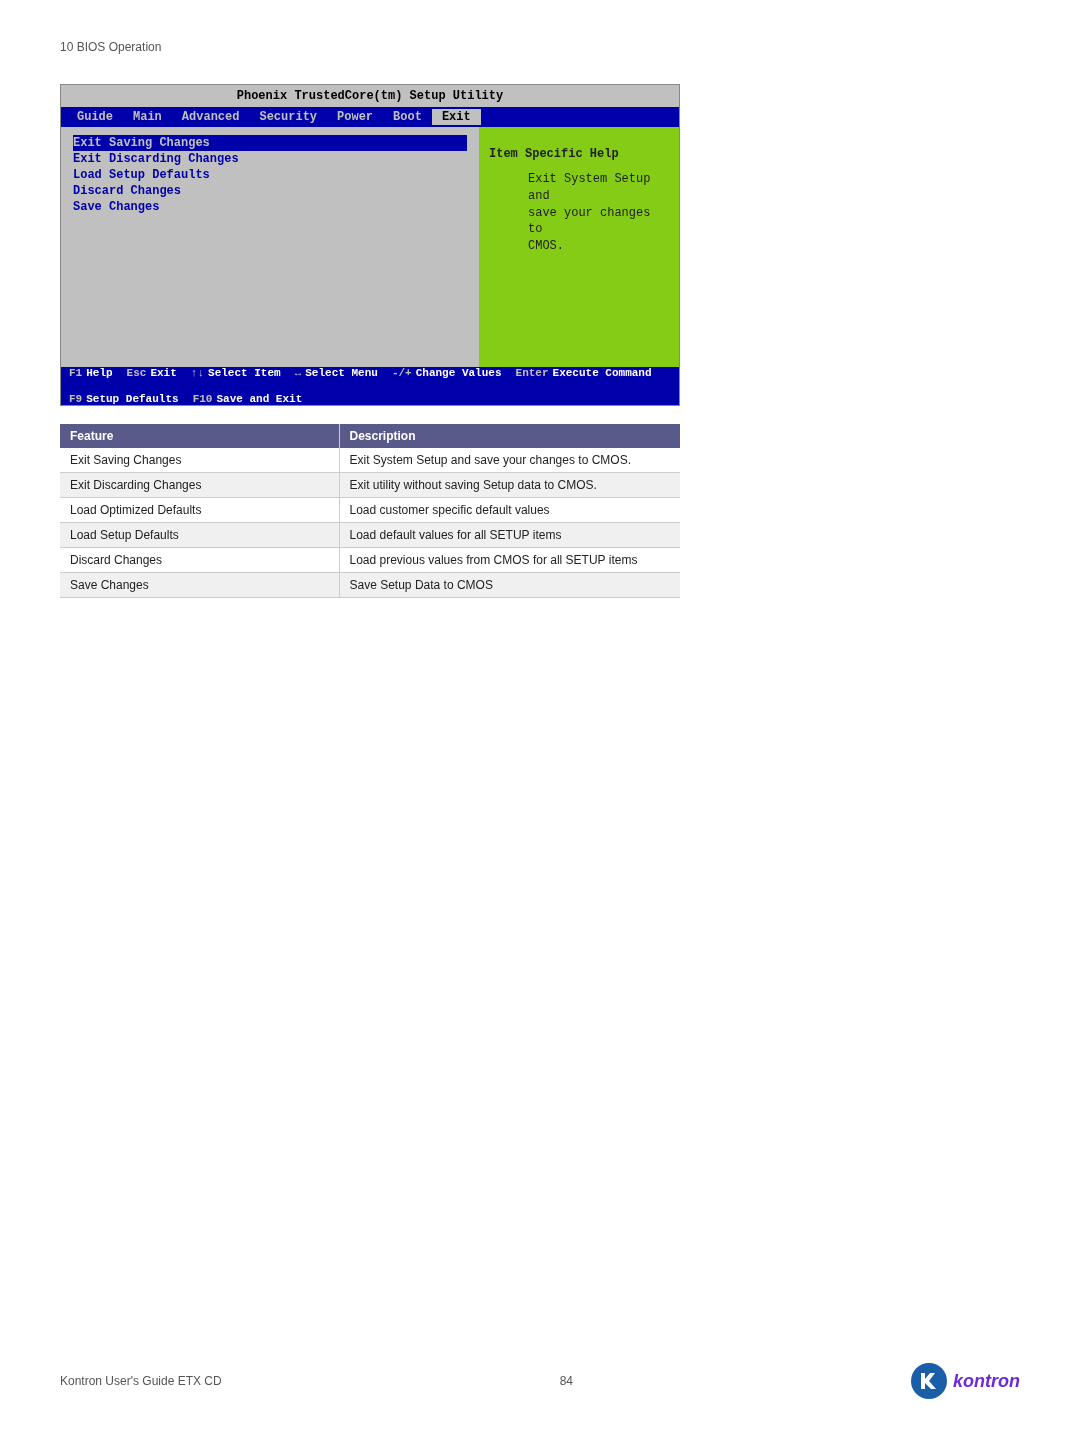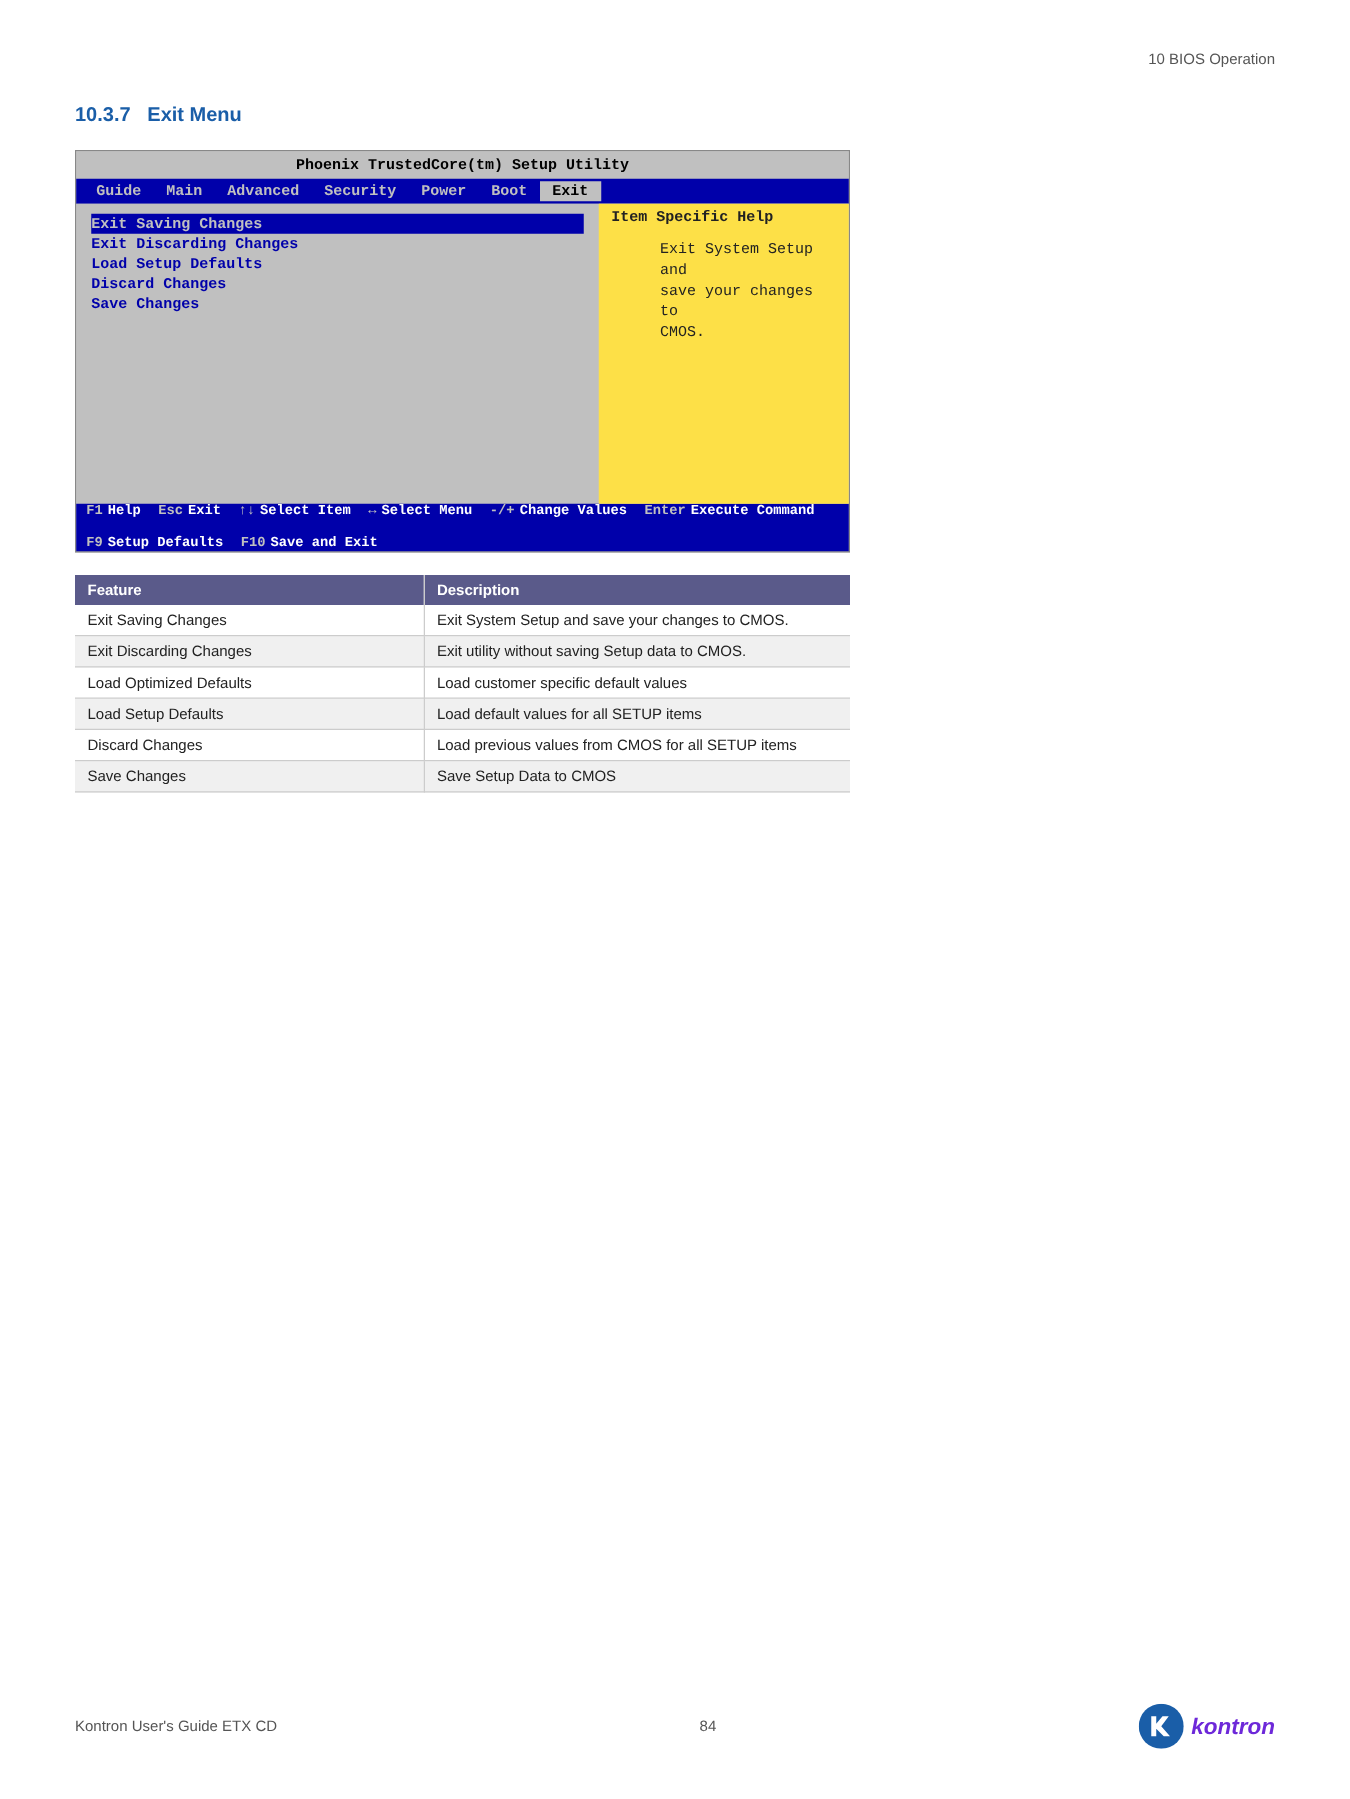--- a/index.html
+++ b/index.html
@@ -12,21 +12,21 @@
       min-height: 1439px;
       position: relative;
     }
 
     .page-container {
       padding: 40px 60px 60px 60px;
     }
 
     
     .top-right {
-      text-align: right;
+      text-align: left;
       font-size: 12px;
       color: #555;
       margin-bottom: 30px;
     }
 
     
     .section-heading {
       color: #1a5ea8;
       font-size: 16px;
       font-weight: bold;
@@ -82,22 +82,22 @@
       min-height: 240px;
     }
 
     .bios-left {
       flex: 1;
       padding: 8px 12px;
     }
 
     .bios-right {
       width: 200px;
-      padding: 4px 10px;
-      background: #fde047;
+      padding: 20px 10px;
+      background: #84cc16;
       font-family: 'Courier New', monospace;
       font-size: 12px;
     }
 
     .bios-right-title {
       font-weight: bold;
       margin-bottom: 10px;
       font-size: 12px;
     }
 
@@ -215,24 +215,20 @@
       font-style: italic;
     }
   </style>
 </head>
 <body>
 
 <div class="page-container">
 
   <div class="top-right">10 BIOS Operation</div>
 
-  <div class="section-heading">
-    <span>10.3.7</span>&nbsp;&nbsp;
-    <span>Exit Menu</span>
-  </div>
 
   <div class="bios-box">
 
     <div class="bios-title">Phoenix TrustedCore(tm) Setup Utility</div>
 
     <div class="bios-nav">
       <div class="bios-nav-item">Guide</div>
       <div class="bios-nav-item">Main</div>
       <div class="bios-nav-item">Advanced</div>
       <div class="bios-nav-item">Security</div>

